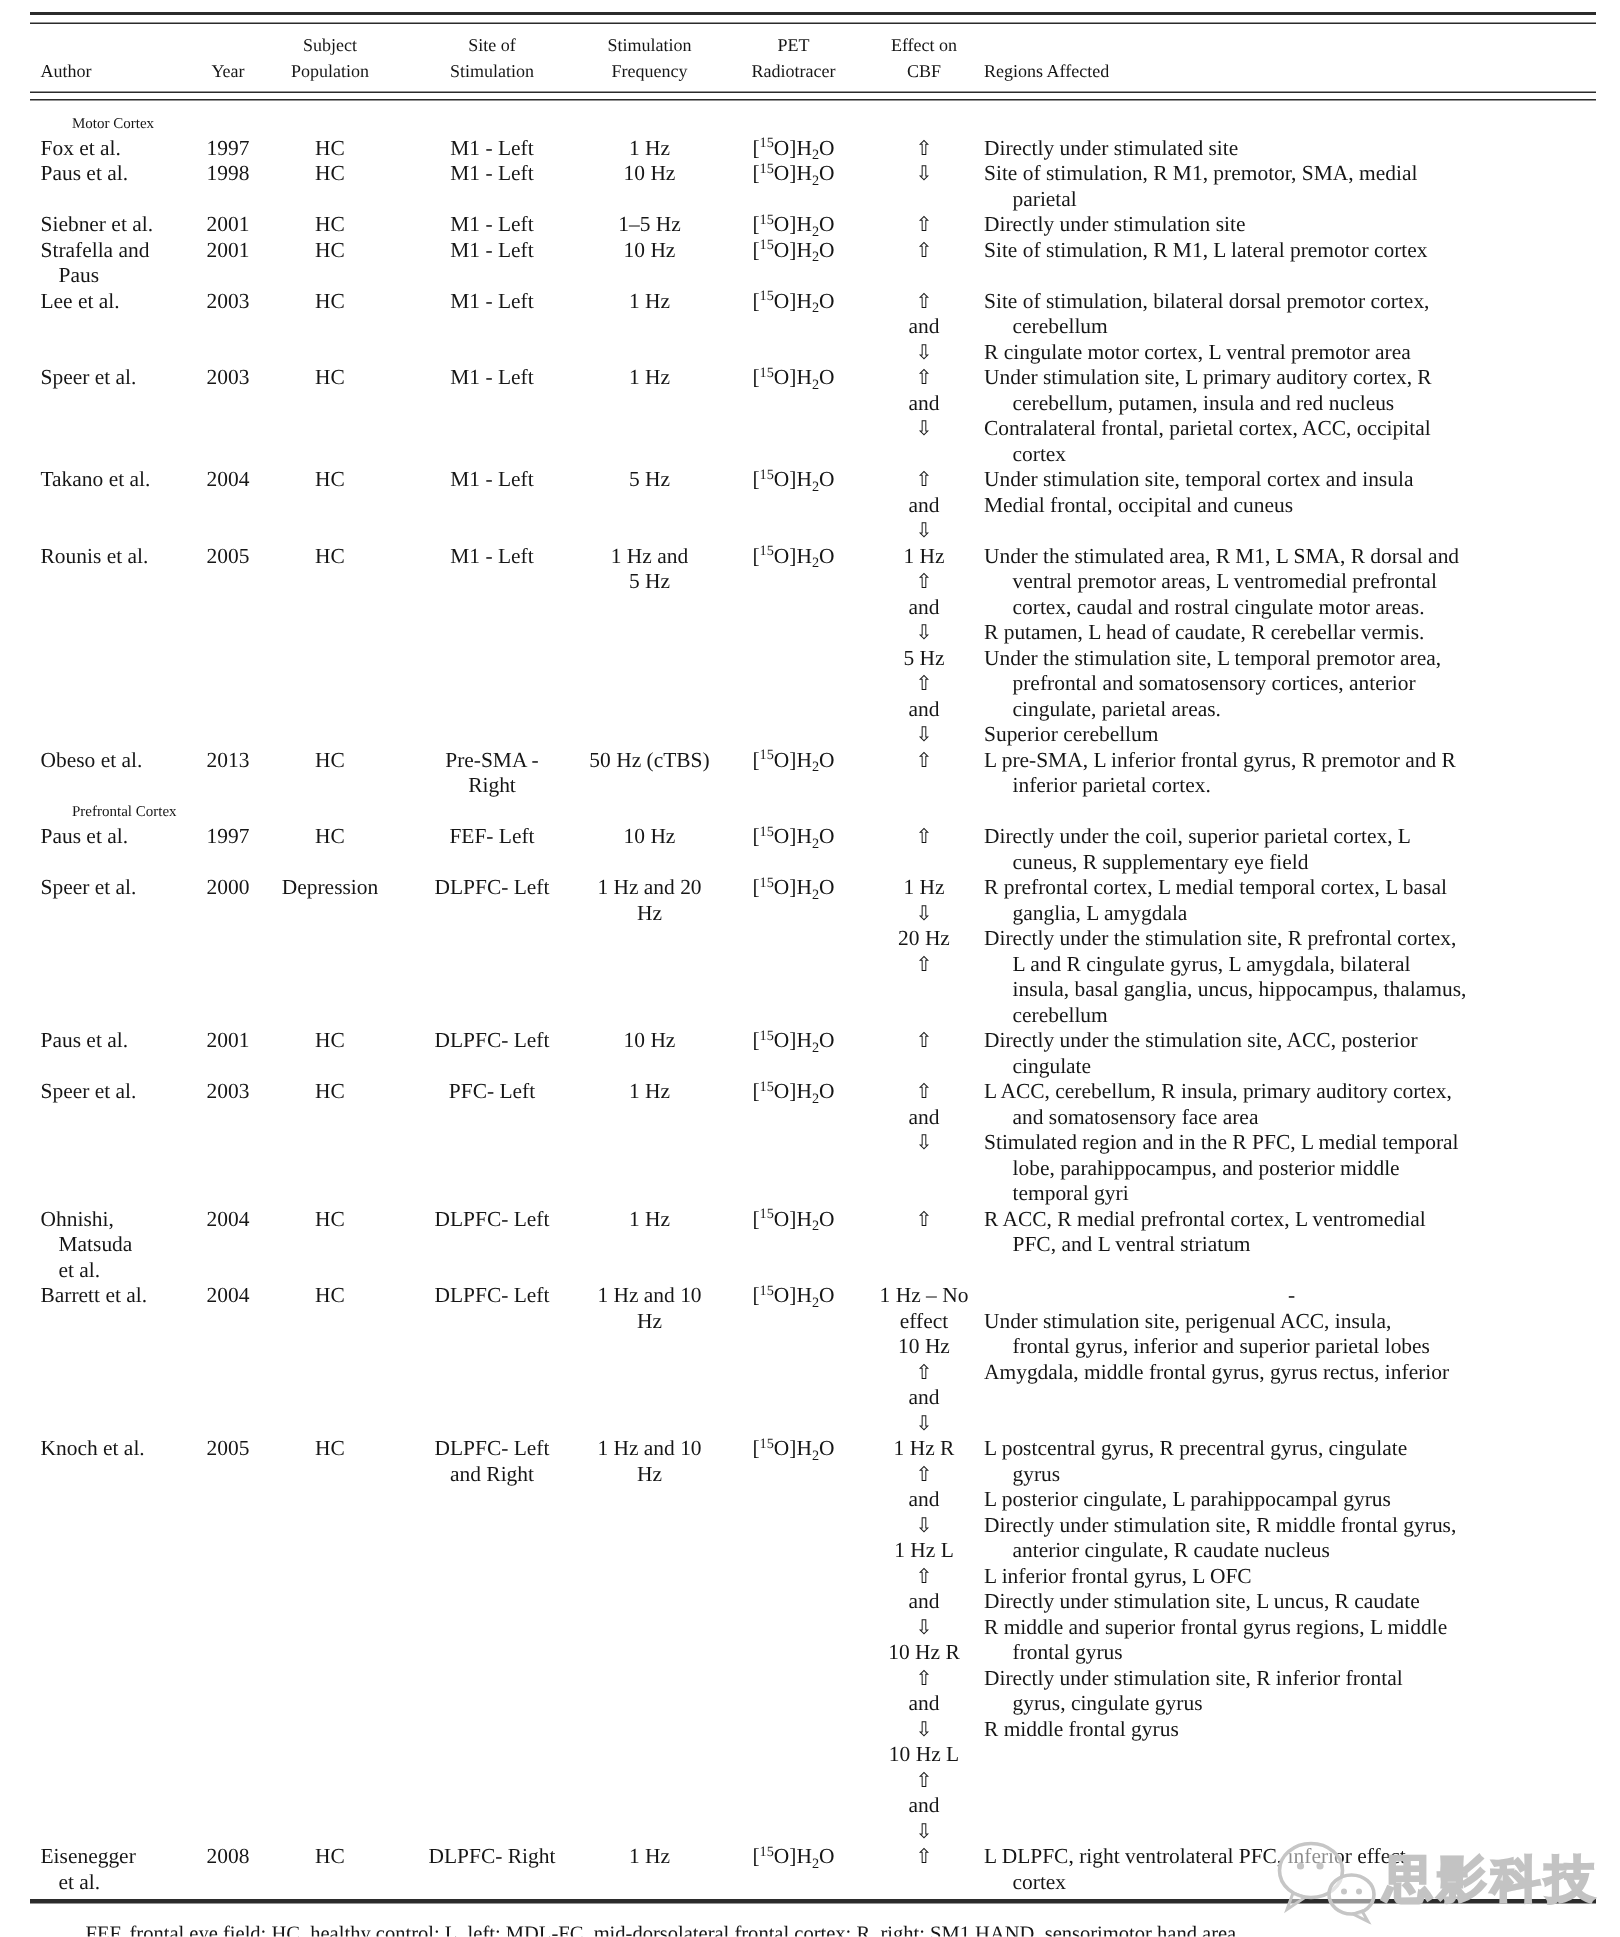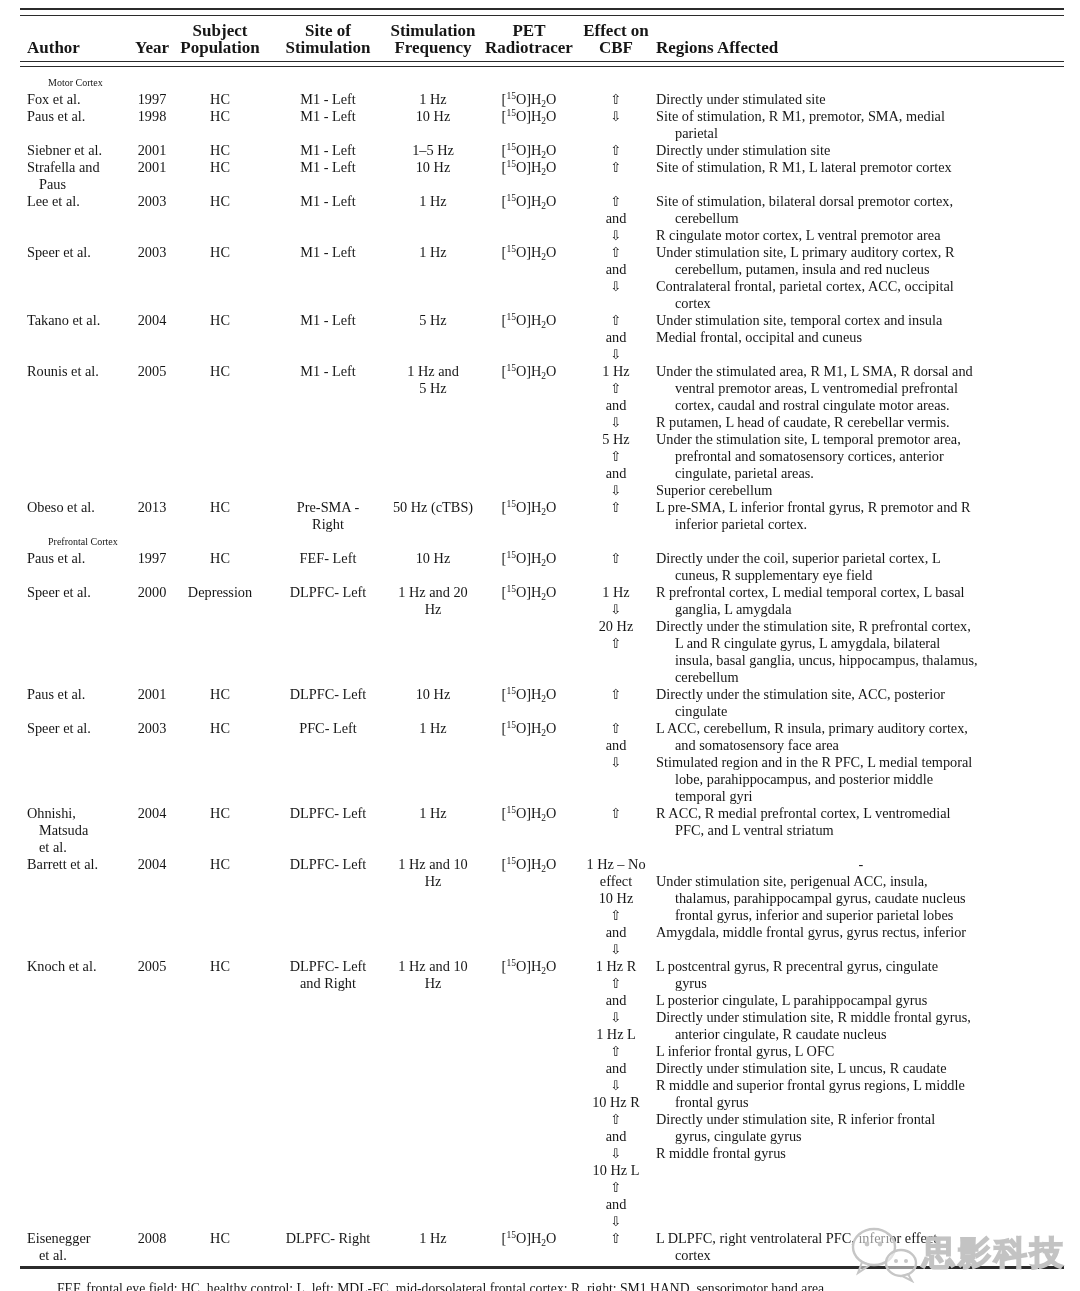--- a/index.html
+++ b/index.html
@@ -16,21 +16,21 @@
   .midrule { margin:0 16px 0 20px; height:4px; border-top:1.8px solid #2b2b2b; border-bottom:1.8px solid #2b2b2b; }
   .botrule { margin:2px 16px 0 20px; border-top:3px solid #2b2b2b; height:0; }
 
   
   .grid {
     display:grid;
     grid-template-columns:103px 44px 92px 124px 86px 106px 68px auto;
     padding:0 14px 0 27px;
   }
   .thead { align-items:end; padding-top:6px; padding-bottom:5px; }
-  .hcell { font-size:17px;font-weight:bold; }
+  .hcell { font-size:12px; }
   .hline { height:17px; line-height:17px; white-space:nowrap; }
   .hcell { text-align:center; }
   .hcell.col-author, .hcell.col-regions { text-align:left; }
   .hcell.col-regions .hline { padding-left:6px; }
 
   .tbody { padding-top:7px; }
   .section-title { height:17px; line-height:17px; padding-left:48px; font-size:10px; white-space:nowrap; }
 
   .trow { align-items:start; }
   .cell { font-size:14.3px; }
@@ -548,21 +548,20 @@
           <div class="ln">1 Hz – No</div>
           <div class="ln">effect</div>
           <div class="ln">10 Hz</div>
           <div class="ln"><span class="arrow">⇧</span></div>
           <div class="ln">and</div>
           <div class="ln"><span class="arrow">⇩</span></div>
         </div>
         <div class="cell col-regions">
           <div class="ln ctr">-</div>
           <div class="ln">Under stimulation site, perigenual ACC, insula,</div>
-          <div class="ln ind">thalamus, parahippocampal gyrus, caudate nucleus</div>
           <div class="ln ind">frontal gyrus, inferior and superior parietal lobes</div>
           <div class="ln">Amygdala, middle frontal gyrus, gyrus rectus, inferior</div>
         </div>
       </div>
       <div class="grid trow">
         <div class="cell col-author">
           <div class="ln">Knoch et al.</div>
         </div>
         <div class="cell col-year">
           <div class="ln">2005</div>

